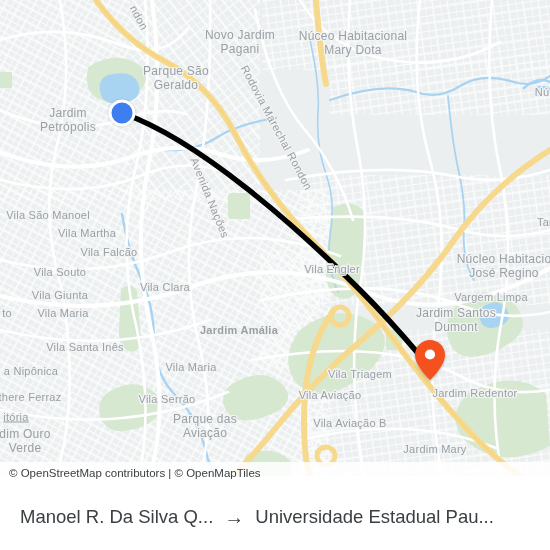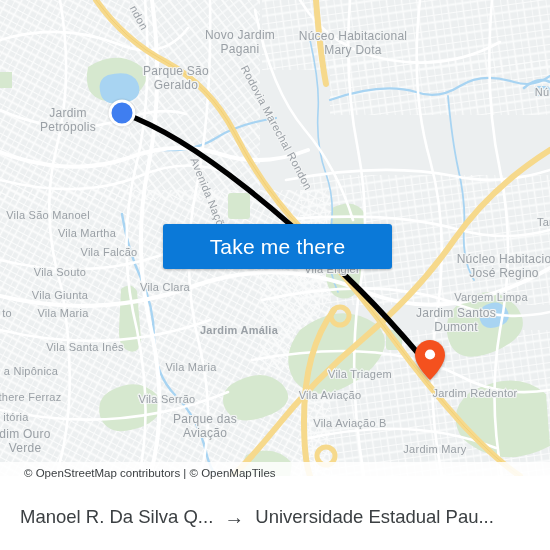--- a/index.html
+++ b/index.html
@@ -118,21 +118,21 @@
   
   #attribution {
     position: absolute;
     left: 0;
     top: 462px;
     width: 550px;
     height: 22px;
     background: rgba(255,255,255,0.86);
     display: flex;
     align-items: center;
-    padding-left: 24px;
+    padding-left: 9px;
     box-sizing: border-box;
   }
   #attribution .attr-text {
     color: #3c4043;
     font-family: "Liberation Sans", sans-serif;
     font-size: 11.5px;
     white-space: pre;
   }
 
   
@@ -301,21 +301,21 @@
         <div class="maplabel" style="left: 48px; top: 215px;">Vila São Manoel</div>
         <div class="maplabel" style="left: 87px; top: 233px;">Vila Martha</div>
         <div class="maplabel" style="left: 109px; top: 252px;">Vila Falcão</div>
         <div class="maplabel" style="left: 60px; top: 272px;">Vila Souto</div>
         <div class="maplabel" style="left: 60px; top: 295px;">Vila Giunta</div>
         <div class="maplabel" style="left: 63px; top: 313px;">Vila Maria</div>
         <div class="maplabel" style="left: 7px; top: 313px;">to</div>
         <div class="maplabel" style="left: 85px; top: 347px;">Vila Santa Inês</div>
         <div class="maplabel" style="left: 31px; top: 371px;">a Nipônica</div>
         <div class="maplabel" style="left: 30px; top: 397px;">there Ferraz</div>
-        <div class="maplabel" style="left: 16px; top: 417px;">itória</div>
+        <div class="maplabel" style="left: 16px; top: 417px; text-decoration: underline;">itória</div>
         <div class="maplabel lg" style="left: 25px; top: 441px;">dim Ouro
 Verde</div>
         <div class="maplabel" style="left: 165px; top: 287px;">Vila Clara</div>
         <div class="maplabel" style="left: 239px; top: 330px; font-weight: bold;">Jardim Amália</div>
         <div class="maplabel" style="left: 191px; top: 367px;">Vila Maria</div>
         <div class="maplabel" style="left: 167px; top: 399px;">Vila Serrão</div>
         <div class="maplabel lg" style="left: 205px; top: 426px;">Parque das
 Aviação</div>
         <div class="maplabel" style="left: 332px; top: 269px;">Vila Engler</div>
         <div class="maplabel" style="left: 330px; top: 395px;">Vila Aviação</div>
@@ -336,23 +336,20 @@
 
     <div class="origin-dot" style="left:122px; top:113px;"></div>
 
     <div class="dest-pin" style="left:430px; top:384px;">
       <svg width="30" height="40" viewBox="0 0 30 40" xmlns="http://www.w3.org/2000/svg">
         <path d="M15 0 C6.7 0 0 6.7 0 15 C0 26 15 40 15 40 C15 40 30 26 30 15 C30 6.7 23.3 0 15 0 Z" fill="#f4511e"></path>
         <circle cx="15" cy="14.5" r="5.1" fill="#ffffff"></circle>
       </svg>
     </div>
 
-    <button id="cta" style="background: rgb(11, 121, 216);">
-      <span>Take me there</span>
-    </button>
 
   </div>
 
   <div id="attribution">
     <span class="attr-text">© OpenStreetMap contributors | © OpenMapTiles</span>
   </div>
 
   <div id="footer">
     <span id="origin-name" class="route-endpoint">Manoel R. Da Silva Q...</span>
     <span id="route-arrow">→</span>

